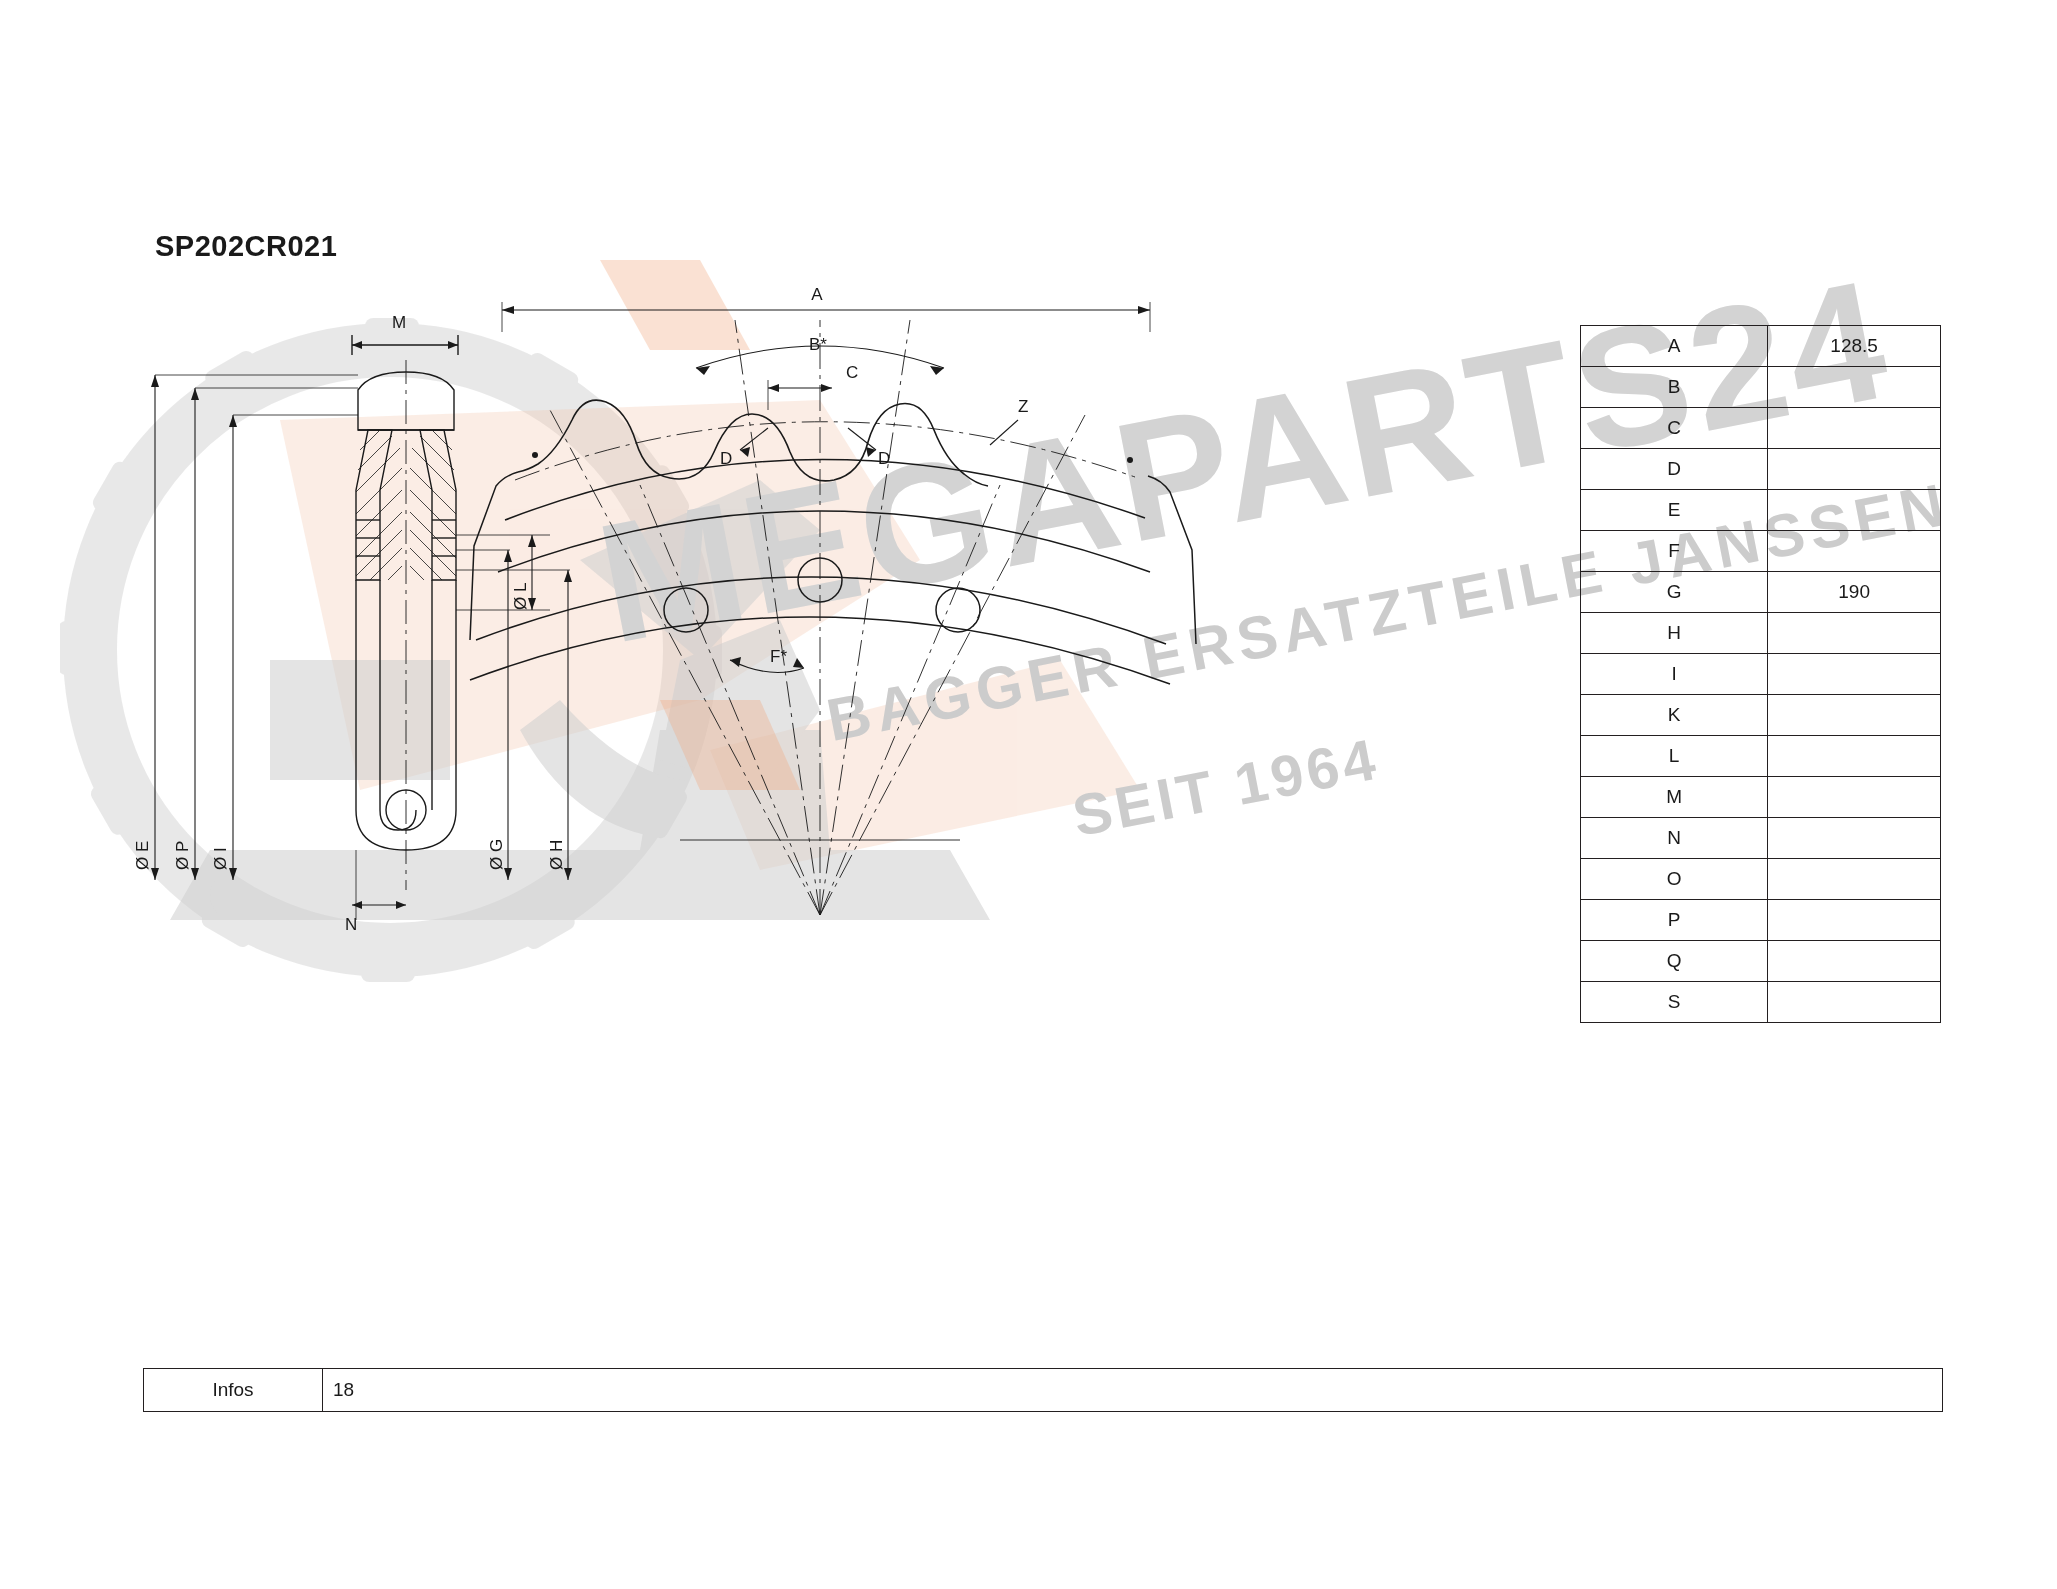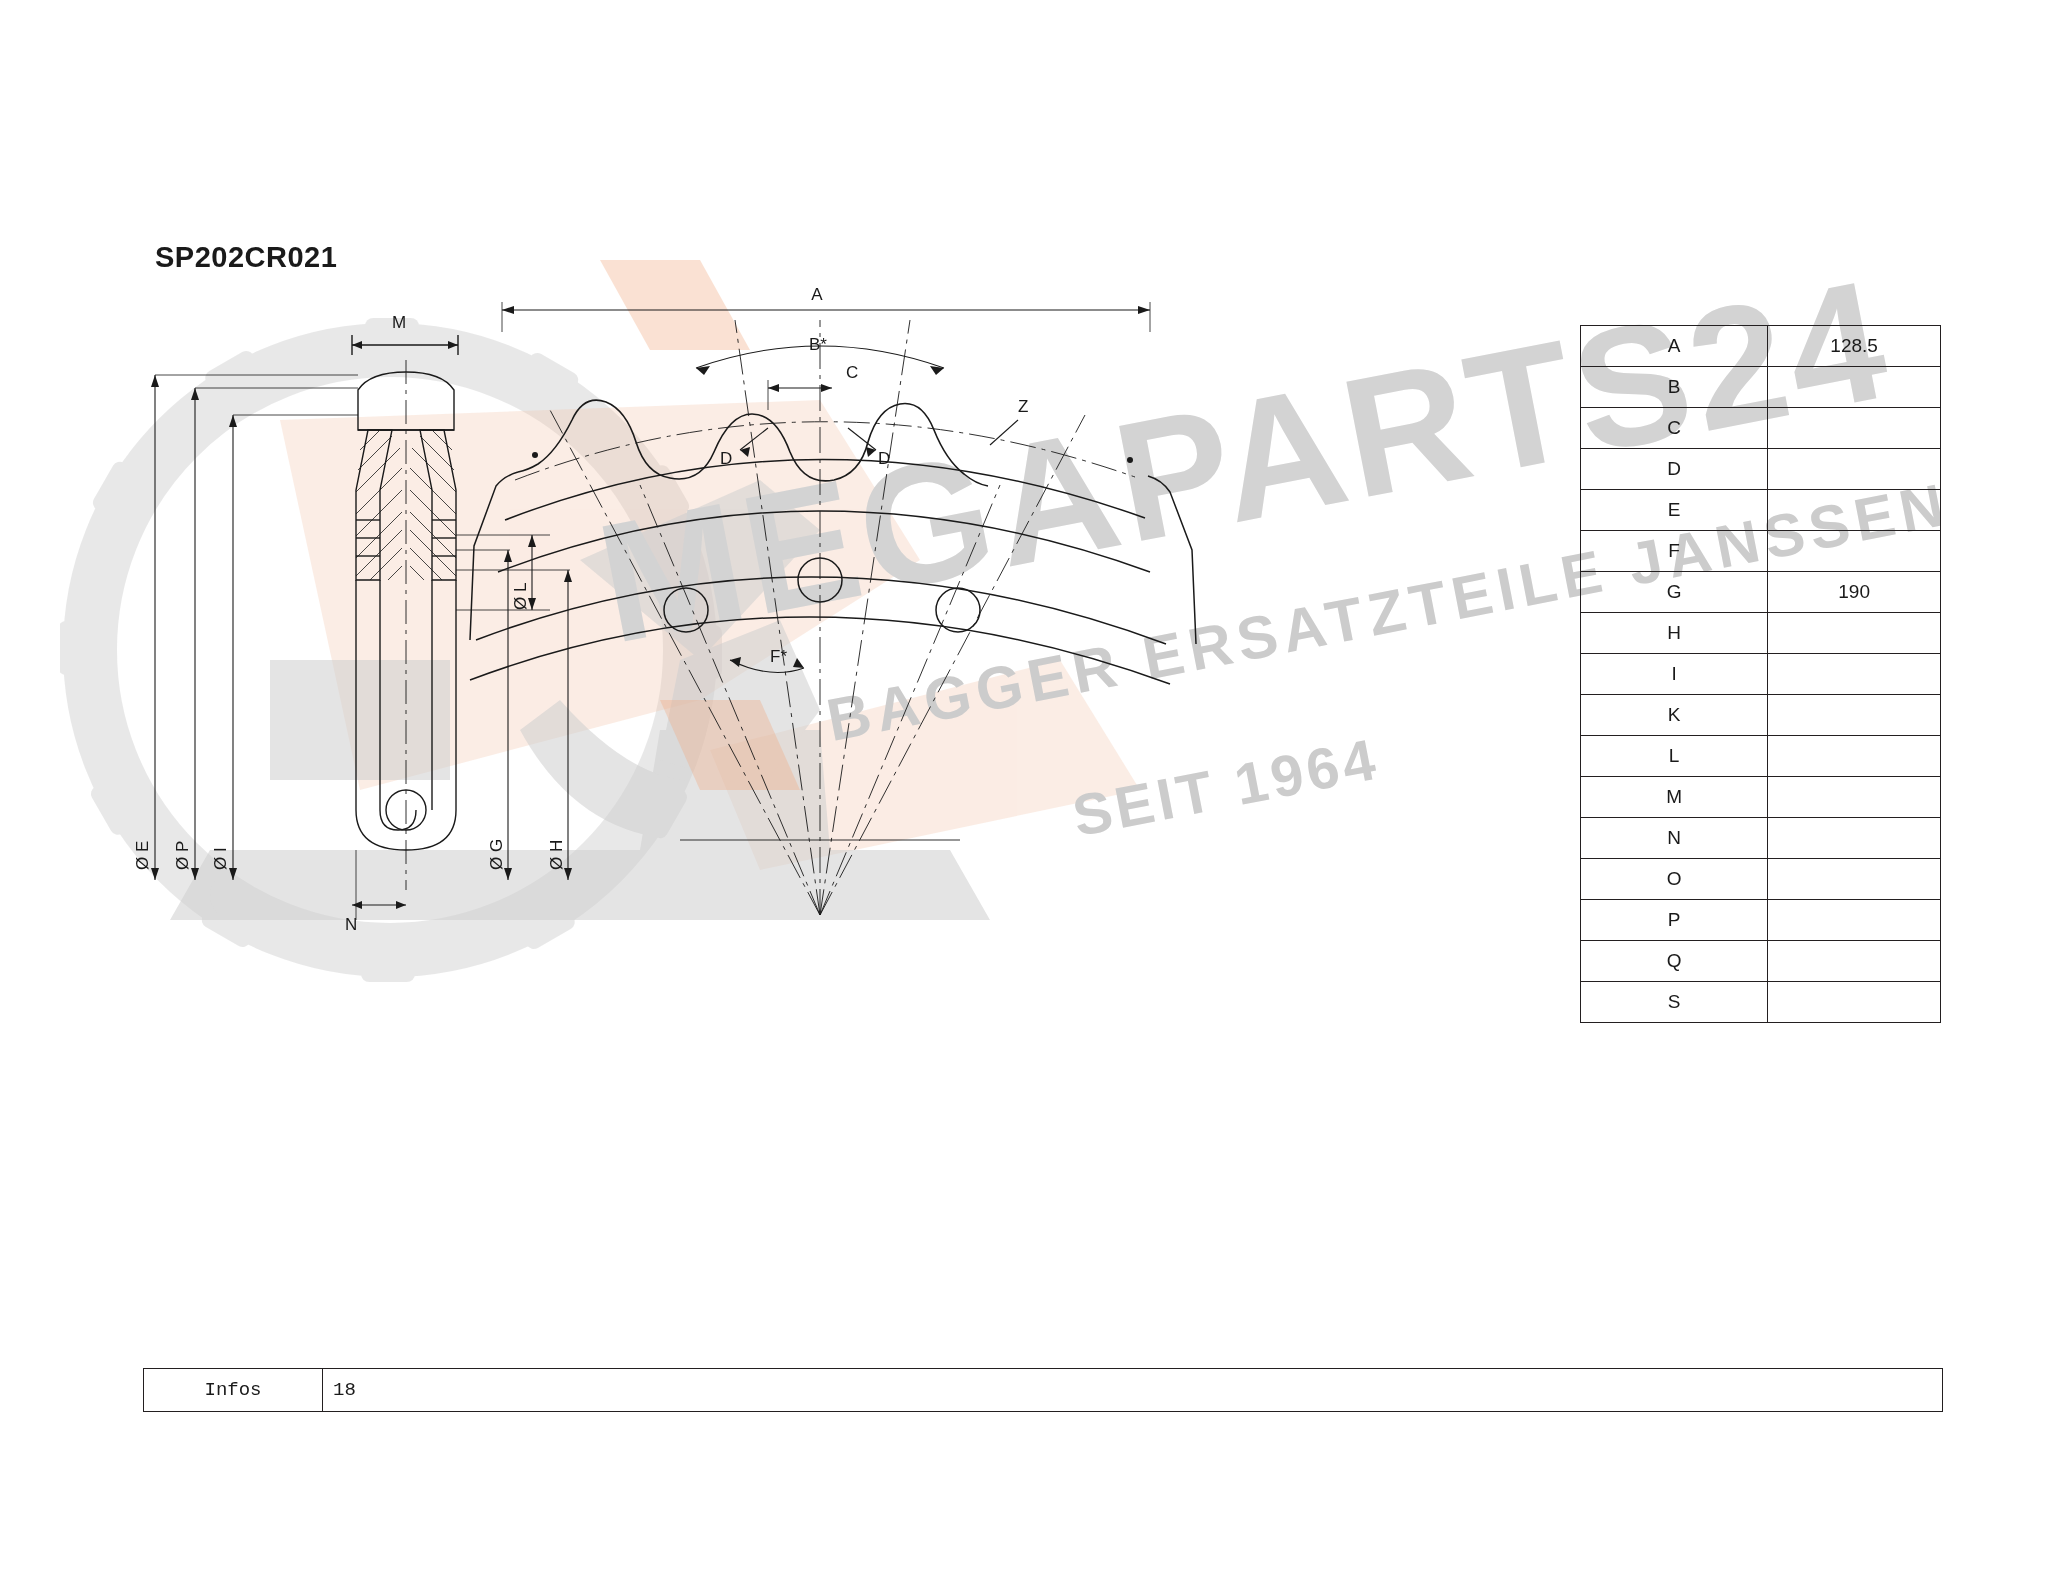--- a/index.html
+++ b/index.html
@@ -18,21 +18,20 @@
 
   
   #part-title {
     position: absolute;
     left: 155px;
     top: 230px;
     font-size: 29px;
     font-weight: bold;
     letter-spacing: 0.5px;
     color: #1a1a1a;
-    margin-top: 11px;
   }
 
   
   #watermark {
     position: absolute;
     left: 60px;
     top: 230px;
     width: 1880px;
     height: 900px;
     pointer-events: none;
@@ -71,21 +70,20 @@
   #dim-table td.v { width: 173px; }
 
   
   #infos-table {
     position: absolute;
     left: 143px;
     top: 1368px;
     width: 1800px;
     border-collapse: collapse;
     z-index: 2;
-    font-family: Liberation Mono, monospace;
   }
   #infos-table td {
     border: 1px solid #231f20;
     height: 42px;
     font-size: 19px;
     color: #1a1a1a;
     padding: 0;
   }
   #infos-table td.label {
     width: 178px;

